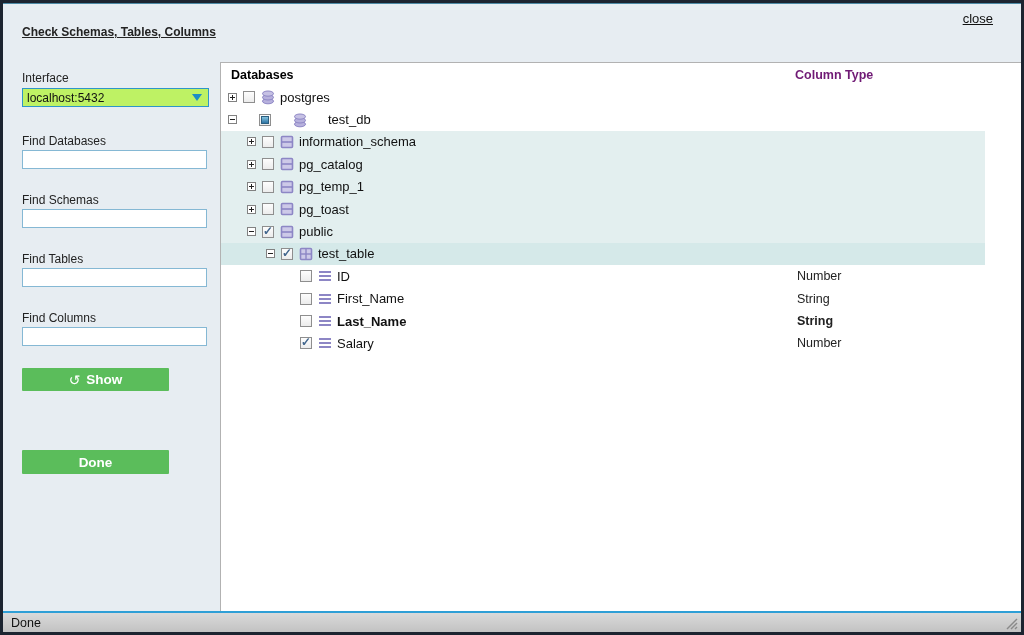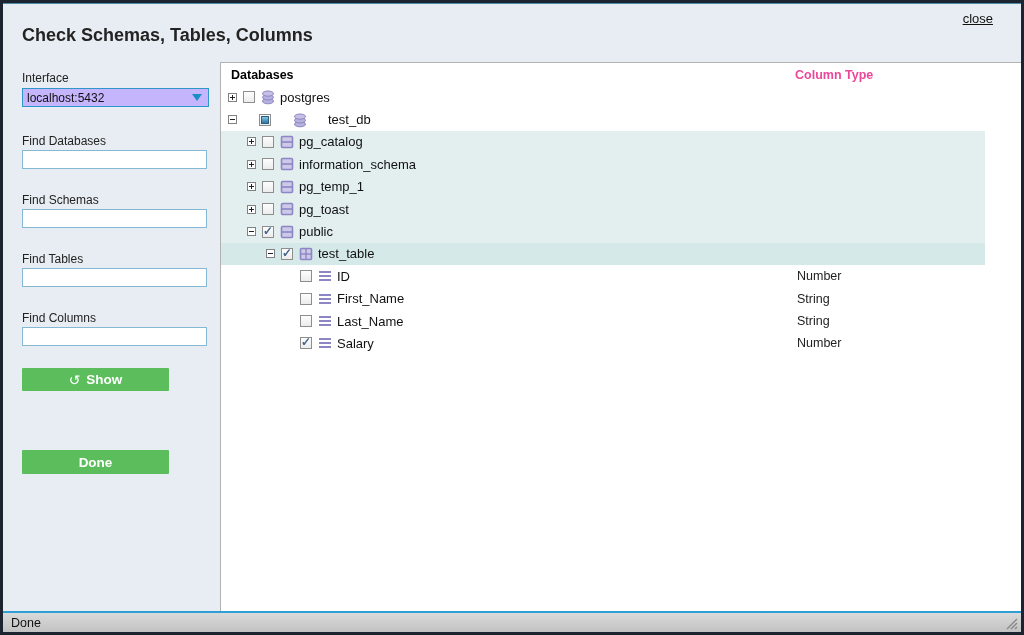--- a/index.html
+++ b/index.html
@@ -12,35 +12,35 @@
     border:3px solid #1c2430;
     overflow:hidden;
   }
   .accent-top {
     position:absolute; left:0; top:0; width:100%; height:1px;
     background:#4d8aa6;
   }
 
   .dialog-title {
     position:absolute; left:19px; top:22px;
-    font-size:18px; font-weight:bold; color:#232323;
+    font-size:12px; font-weight:bold; color:#232323;text-decoration:underline;
   }
   .close-link {
     position:absolute; right:28px; top:8px;
     font-size:13px; color:#111; text-decoration:underline; cursor:pointer;
   }
 
   
   .sidebar-label {
     position:absolute; left:19px;
     font-size:12px; color:#222;
   }
   .select-box {
     position:absolute; left:19px; top:85px; width:187px; height:19px;
-    background:#c4b5fd; border:1px solid #2e96c8;
+    background:#bef264; border:1px solid #2e96c8;
     display:flex; align-items:center; cursor:pointer;
   }
   .select-box .value {
     flex:1; padding-left:4px; font-size:12px; color:#111;
     white-space:nowrap; overflow:hidden;
   }
   .select-box .arrow {
     width:0; height:0; margin-right:6px;
     border-left:5px solid transparent; border-right:5px solid transparent;
     border-top:7px solid #1d8dc6;
@@ -64,21 +64,21 @@
   .tree-panel {
     position:absolute; left:217px; top:59px; width:832px; height:550px;
     background:#fff; border:1px solid #b2b2b2; overflow:hidden;
   }
   .tree-head-db {
     position:absolute; left:10px; top:5px;
     font-size:12.5px; font-weight:bold; color:#000;
   }
   .tree-head-type {
     position:absolute; left:574px; top:5px;
-    font-size:12.5px; font-weight:bold; color:#ec4899;
+    font-size:12.5px; font-weight:bold; color:#701a75;
   }
   .tree-rows { position:absolute; left:0; top:23px; width:100%; }
   .tree-row {
     position:relative; height:22.4px; width:764px;
     display:flex; align-items:center;
   }
   .tree-row.hl-block { background:#e3efef; }
   .tree-row.hl-row   { background:#d5e9e9; }
 
   .expand-box {
@@ -194,32 +194,32 @@
         </div>
         <div class="tree-row hl-block" style="padding-left: 26px;">
           <span class="expand-box plus"></span>
           <span class="cbx"></span>
           <span class="node-icon">
             <svg width="14" height="14" viewBox="0 0 14 14">
       <rect x="1.5" y="1.5" width="11" height="11" rx="1" fill="#cdc9e8" stroke="#8d86c5" stroke-width="1.6"></rect>
       <line x1="1.5" y1="7" x2="12.5" y2="7" stroke="#8d86c5" stroke-width="1.6"></line>
     </svg>
           </span>
+          <span class="node-label">information_schema</span>
+        </div>
+        <div class="tree-row hl-block" style="padding-left: 26px;">
+          <span class="expand-box plus"></span>
+          <span class="cbx"></span>
+          <span class="node-icon">
+            <svg width="14" height="14" viewBox="0 0 14 14">
+      <rect x="1.5" y="1.5" width="11" height="11" rx="1" fill="#cdc9e8" stroke="#8d86c5" stroke-width="1.6"></rect>
+      <line x1="1.5" y1="7" x2="12.5" y2="7" stroke="#8d86c5" stroke-width="1.6"></line>
+    </svg>
+          </span>
           <span class="node-label">pg_catalog</span>
-        </div>
-        <div class="tree-row hl-block" style="padding-left: 26px;">
-          <span class="expand-box plus"></span>
-          <span class="cbx"></span>
-          <span class="node-icon">
-            <svg width="14" height="14" viewBox="0 0 14 14">
-      <rect x="1.5" y="1.5" width="11" height="11" rx="1" fill="#cdc9e8" stroke="#8d86c5" stroke-width="1.6"></rect>
-      <line x1="1.5" y1="7" x2="12.5" y2="7" stroke="#8d86c5" stroke-width="1.6"></line>
-    </svg>
-          </span>
-          <span class="node-label">information_schema</span>
         </div>
         <div class="tree-row hl-block" style="padding-left: 26px;">
           <span class="expand-box plus"></span>
           <span class="cbx"></span>
           <span class="node-icon">
             <svg width="14" height="14" viewBox="0 0 14 14">
       <rect x="1.5" y="1.5" width="11" height="11" rx="1" fill="#cdc9e8" stroke="#8d86c5" stroke-width="1.6"></rect>
       <line x1="1.5" y1="7" x2="12.5" y2="7" stroke="#8d86c5" stroke-width="1.6"></line>
     </svg>
           </span>
@@ -282,21 +282,21 @@
           <span class="node-icon">
             <svg width="14" height="14" viewBox="0 0 14 14">
       <line x1="1" y1="3" x2="13" y2="3" stroke="#8d86c5" stroke-width="2"></line>
       <line x1="1" y1="7" x2="13" y2="7" stroke="#8d86c5" stroke-width="2"></line>
       <line x1="1" y1="11" x2="13" y2="11" stroke="#8d86c5" stroke-width="2"></line>
     </svg>
           </span>
           <span class="node-label">First_Name</span>
           <span class="col-type">String</span>
         </div>
-        <div class="tree-row" style="padding-left: 64px;">
+        <div class="tree-row" style="padding-left: 64px; font-weight: bold;">
           <span class="expand-spacer"></span>
           <span class="cbx"></span>
           <span class="node-icon">
             <svg width="14" height="14" viewBox="0 0 14 14">
       <line x1="1" y1="3" x2="13" y2="3" stroke="#8d86c5" stroke-width="2"></line>
       <line x1="1" y1="7" x2="13" y2="7" stroke="#8d86c5" stroke-width="2"></line>
       <line x1="1" y1="11" x2="13" y2="11" stroke="#8d86c5" stroke-width="2"></line>
     </svg>
           </span>
           <span class="node-label">Last_Name</span>

